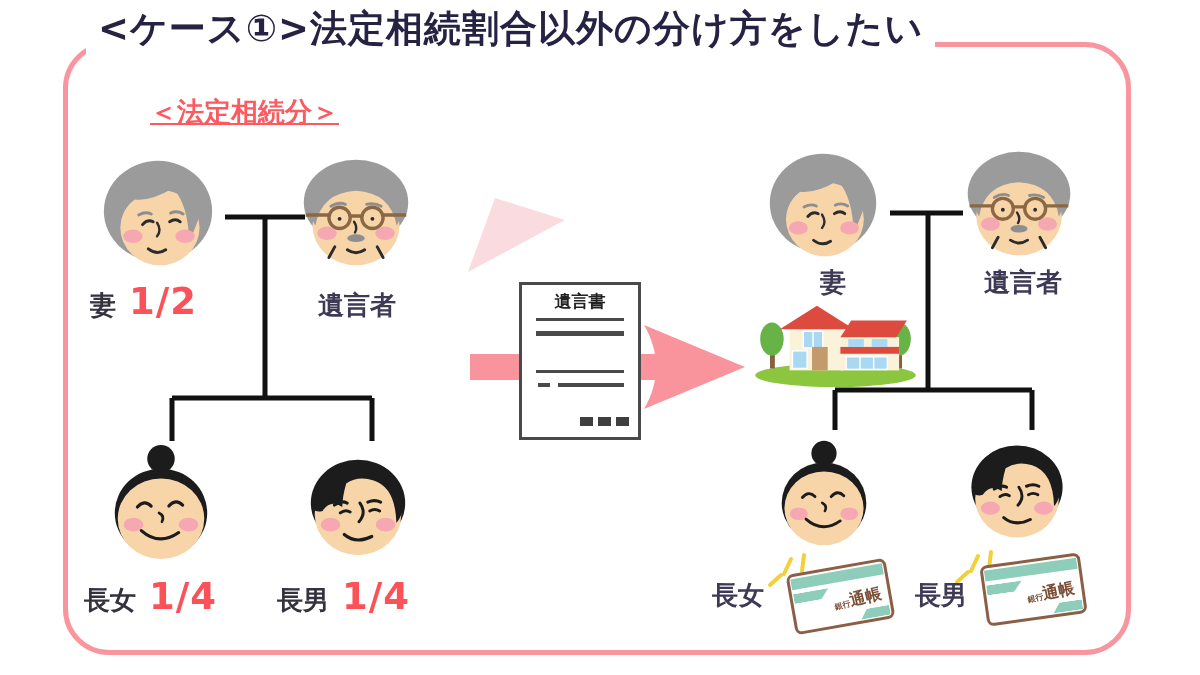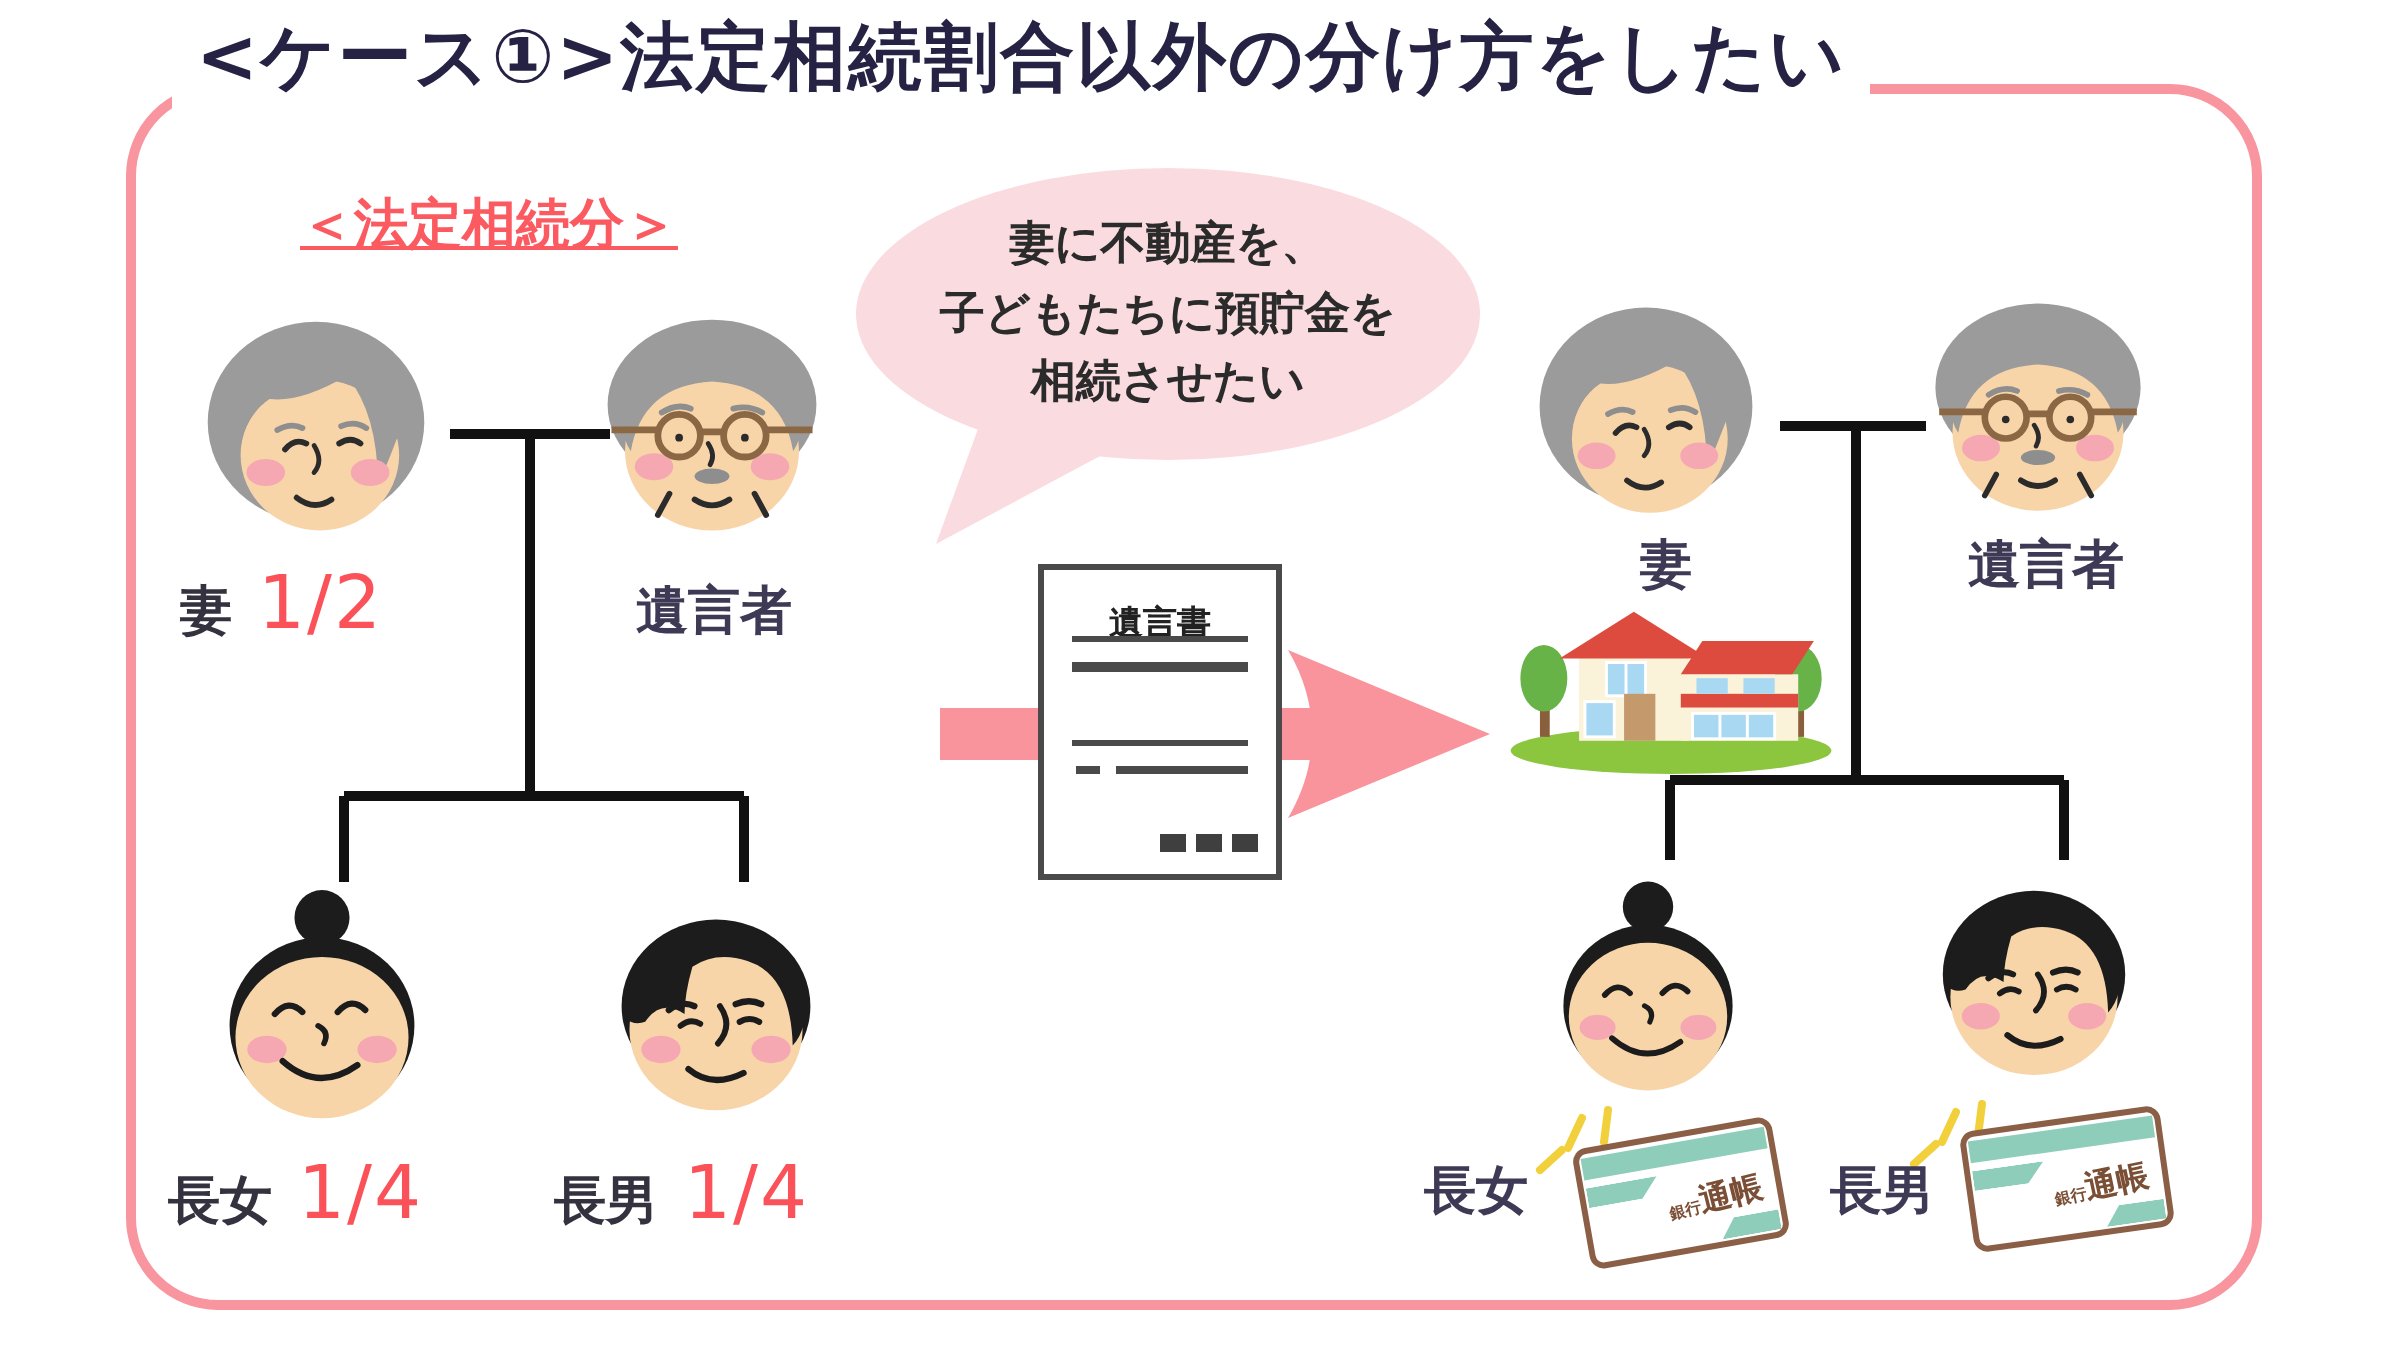--- a/index.html
+++ b/index.html
@@ -13,29 +13,29 @@
   .legal-heading{position:absolute;left:150px;top:94px;font-size:27px;font-weight:800;color:#FB5A60;text-decoration:underline;}
   svg.layer{position:absolute;left:0;top:0;width:1200px;height:675px;}
   .face{position:absolute;}
   
   .bubble{position:absolute;left:428px;top:84px;width:312px;height:146px;background:#FADCE0;
           border-radius:50%;display:flex;flex-direction:column;justify-content:center;
           text-align:center;font-size:22.5px;font-weight:800;color:#2B2B2B;line-height:1.55;}
   
   .willdoc{position:absolute;left:519px;top:282px;width:122px;height:158px;background:#fff;
            border:3px solid #4A4A4A;box-sizing:border-box;}
-  .doc-title{text-align:center;font-weight:800;font-size:17px;margin-top:15px;color:#222;}
+  .doc-title{text-align:center;font-weight:800;font-size:17px;margin-top:5px;color:#222;}
   .dline{position:absolute;background:#4A4A4A;}
   .stamps{position:absolute;bottom:11px;right:9px;display:flex;gap:5px;}
   .stamp{width:13px;height:9px;background:#3F3F3F;}
   
   .plabel{position:absolute;font-size:26px;font-weight:600;color:#3E3A55;white-space:nowrap;}
   .srow{position:absolute;display:flex;align-items:baseline;gap:13px;white-space:nowrap;}
   .srow .name{font-size:26px;font-weight:600;color:#35323F;}
-  .srow .share{font-size:37px;font-weight:400;color:#FA5258;letter-spacing:1px;}
+  .srow .share{font-size:37px;font-weight:700;color:#FA5258;letter-spacing:1px;}
   
   .passbook{position:absolute;width:101px;height:61px;background:#fff;border:3px solid #8B5E46;
             border-radius:7px;box-sizing:border-box;}
   .pb-band-top{position:absolute;top:2px;left:1px;right:1px;height:11px;background:#8FCDBB;}
   .pb-wedge-left{position:absolute;top:17px;left:1px;width:36px;height:10px;background:#8FCDBB;
                  clip-path:polygon(0 0,100% 0,75% 100%,0 100%);}
   .pb-wedge-corner{position:absolute;bottom:1px;right:1px;width:30px;height:10px;background:#8FCDBB;
                    clip-path:polygon(25% 0,100% 0,100% 100%,0 100%);}
   .pb-text{position:absolute;right:7px;top:23px;color:#7A4F35;transform:rotate(-4deg);white-space:nowrap;}
   .pb-small{font-size:8px;font-weight:800;}
@@ -173,25 +173,20 @@
       <use href="#sym-daughter"></use>
     </svg>
   <svg class="face" style="left:960px;top:434px" width="114" height="114">
       <use href="#sym-son"></use>
     </svg>
 
   <svg class="face" style="left:750px;top:298px" width="172" height="90">
       <use href="#sym-house"></use>
     </svg>
 
-  <div class="bubble">
-    <div>妻に不動産を、</div>
-    <div>子どもたちに預貯金を</div>
-    <div>相続させたい</div>
-  </div>
 
   <div class="willdoc">
     <div class="doc-title">遺言書</div>
     <div class="dline" style="left:14px;right:14px;top:33px;height:3px"></div>
     <div class="dline" style="left:14px;right:14px;top:46px;height:5px"></div>
     <div class="dline" style="left:14px;right:14px;top:85px;height:3px"></div>
     <div class="dline" style="left:16px;width:12px;top:98px;height:4px"></div>
     <div class="dline" style="left:36px;right:14px;top:98px;height:4px"></div>
     <div class="stamps">
       <div class="stamp"></div>

